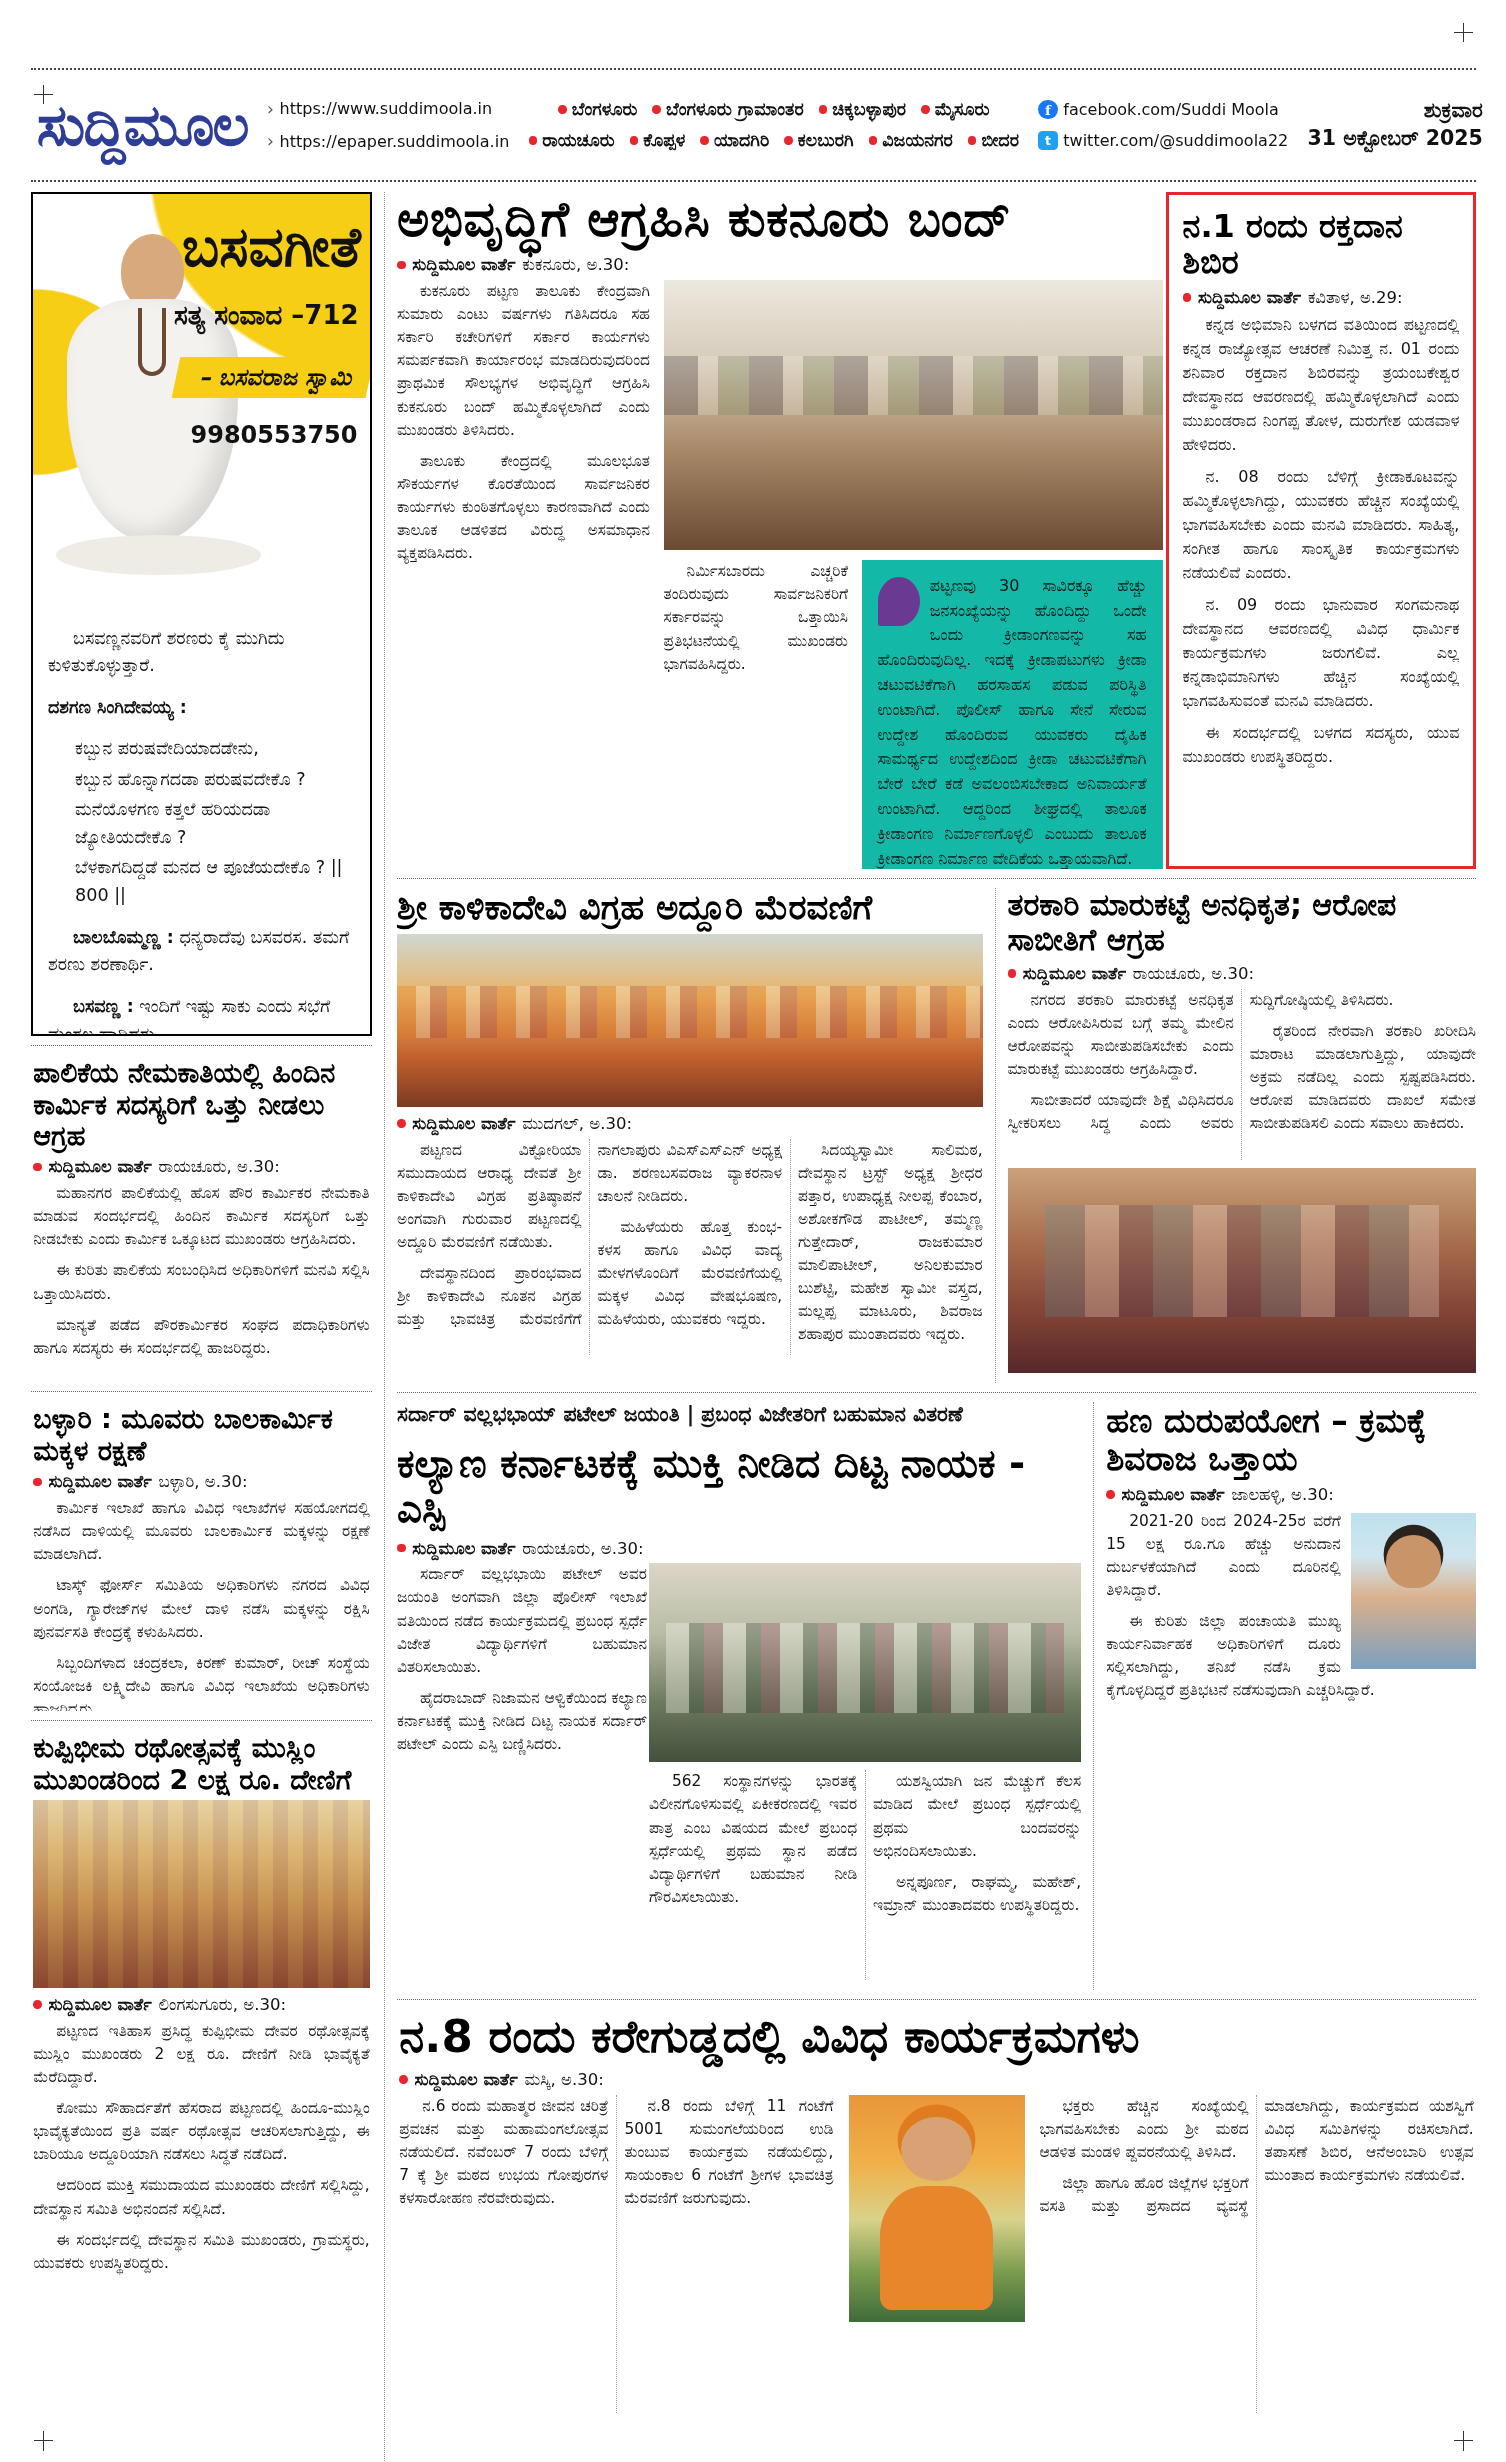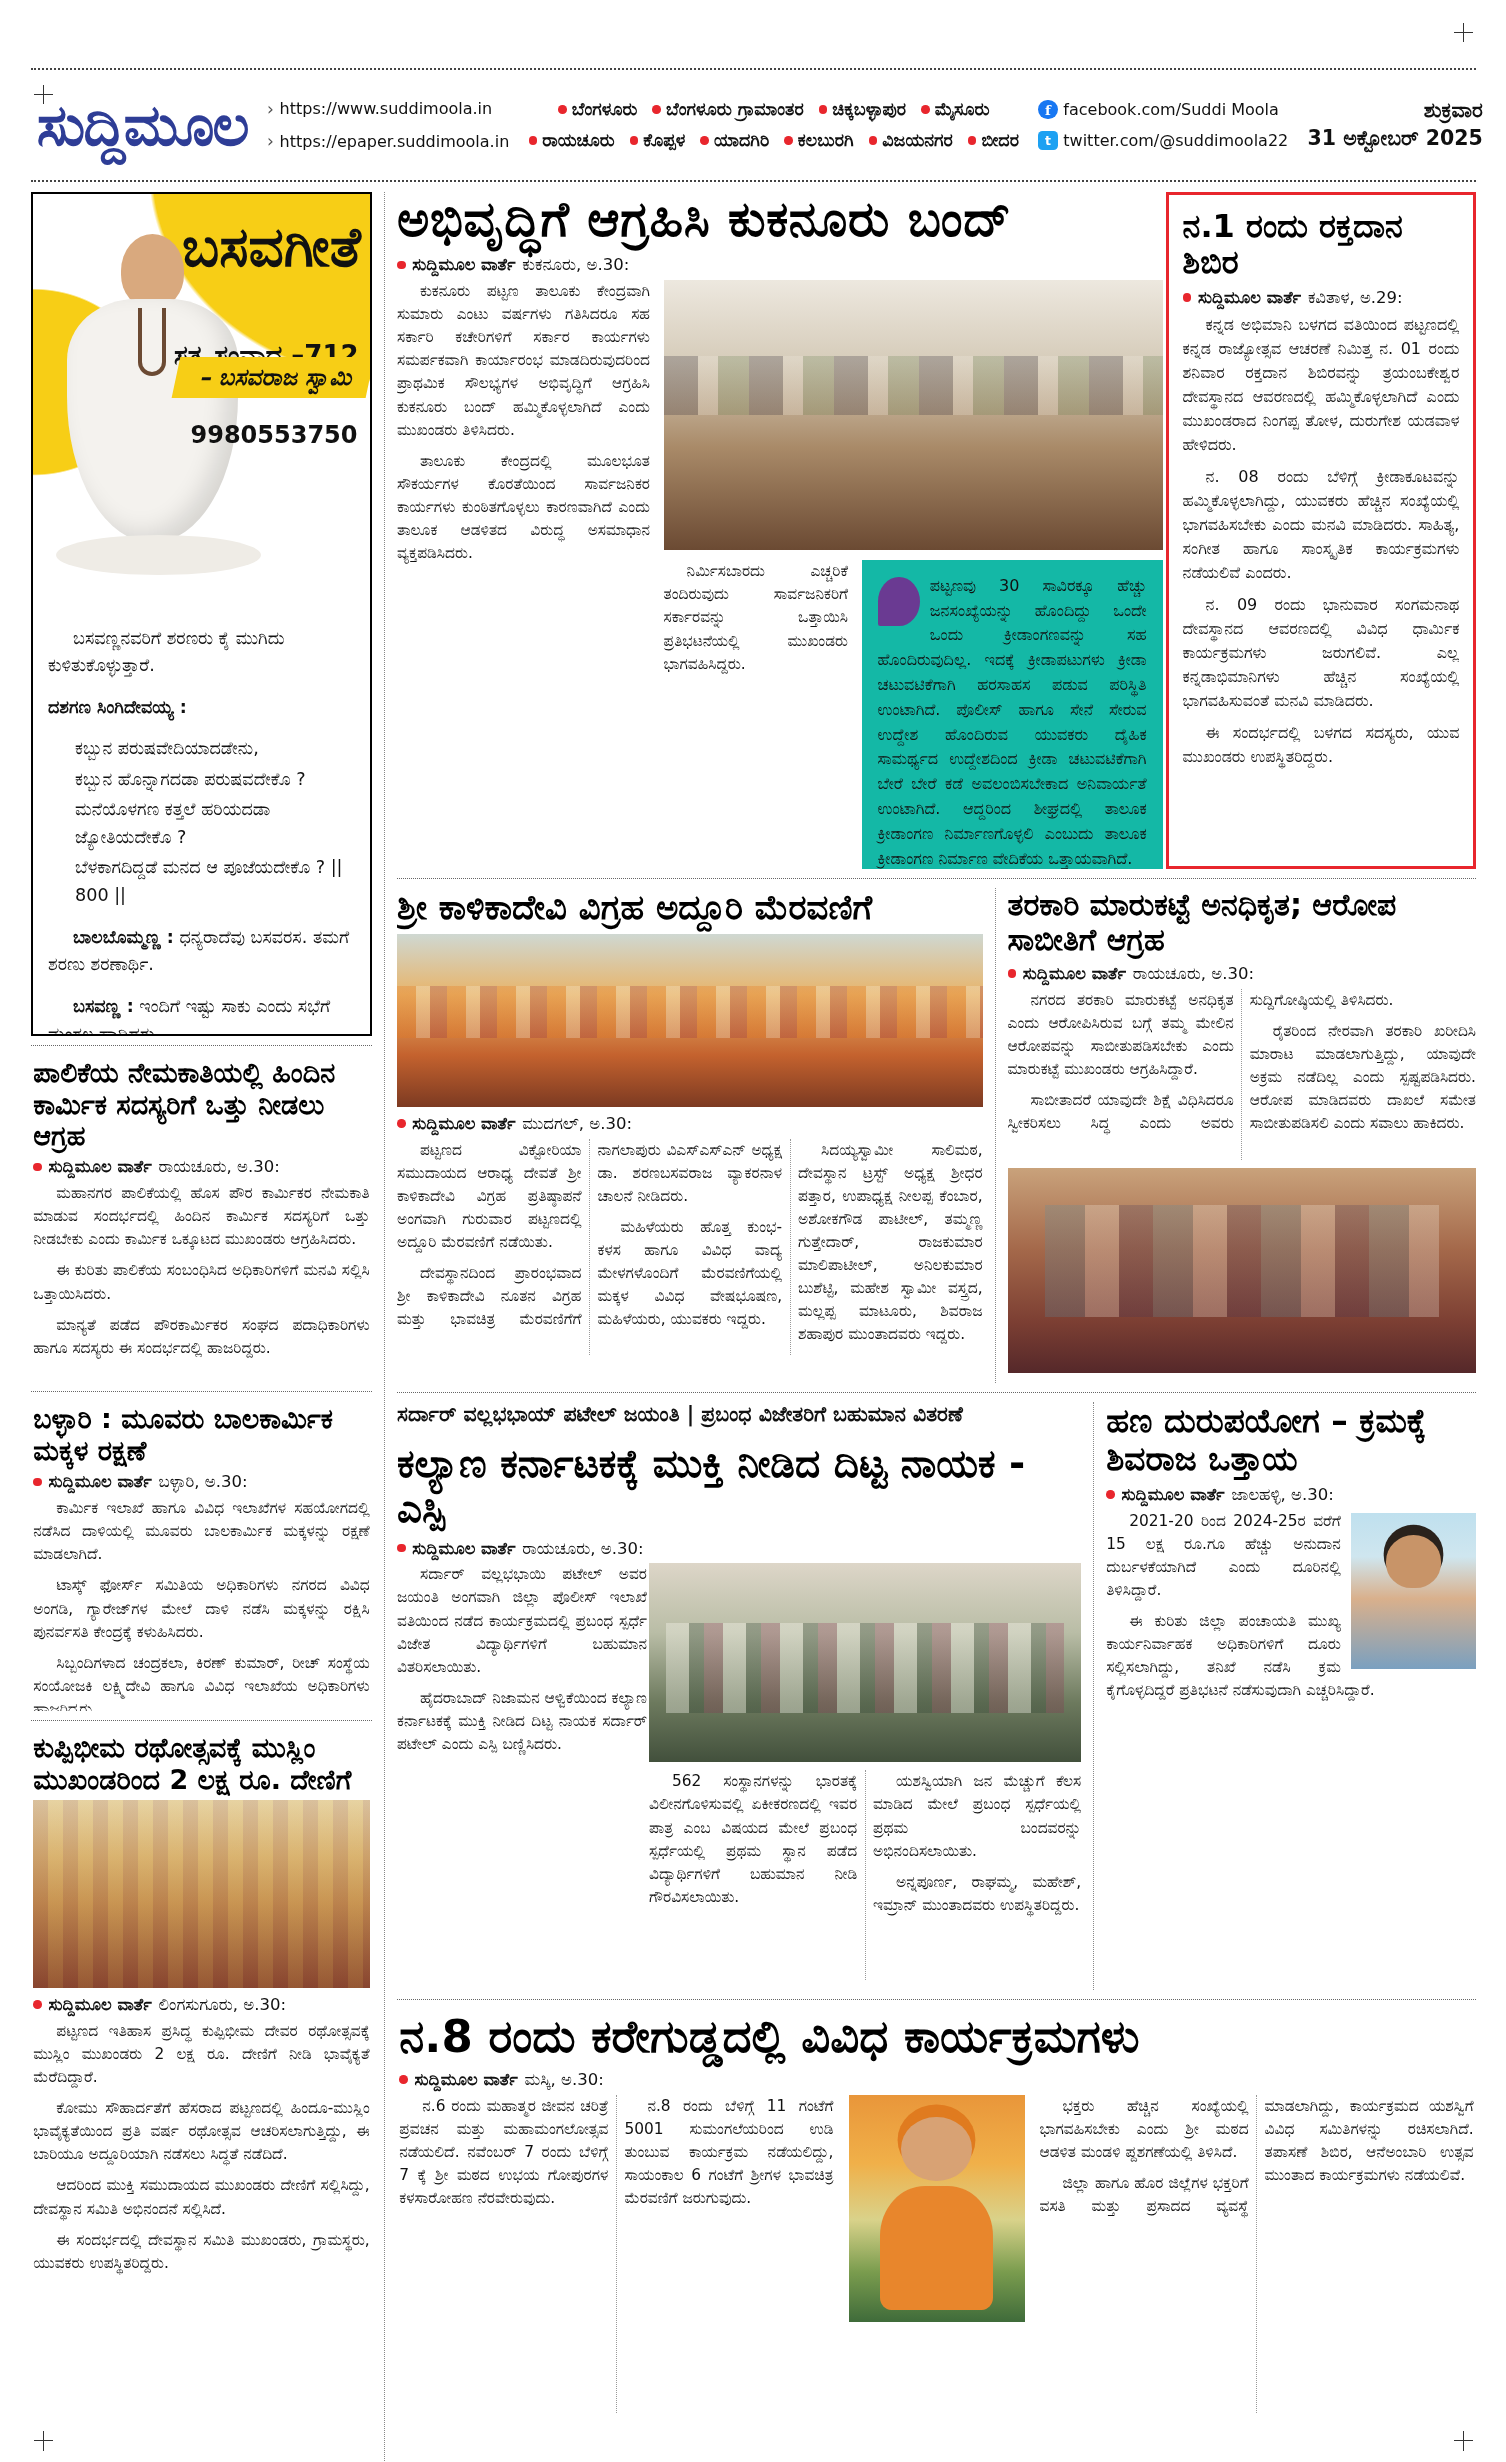--- a/index.html
+++ b/index.html
@@ -55,21 +55,21 @@
   .cols-3 { columns:3; column-gap:16px; column-rule:0.6px dotted #999; }
 
   .photo { position:relative; width:100%; }
 
   
   .ad { border:2.8px solid #000; height:844px; overflow:hidden; }
   .ad-hero { position:relative; height:418px; background:
       radial-gradient(ellipse 120% 80% at 110% -5%, #f7ce16 62%, rgba(247,206,22,0) 63%),
       radial-gradient(ellipse 60% 40% at 0% 45%, #f7ce16 55%, rgba(247,206,22,0) 56%), #fff; }
   .ad-title { position:absolute; right:9px; top:20.5px; font-size:55px; font-weight:bold; }
-  .ad-sub   { position:absolute; right:11.4px; top:106px; font-size:26px; font-weight:bold;margin-top:40px; }
+  .ad-sub   { position:absolute; right:11.4px; top:106px; font-size:26px; font-weight:bold; }
   .ad-author{ position:absolute; right:0; top:163px; background:#f7ce16; padding:6.8px 17px 6.8px 25px;
               font-size:23px; font-weight:bold; transform:skewX(-12deg); }
   .ad-phone { position:absolute; right:12.5px; top:227px; font-size:24px; font-weight:bold; }
   .swami { position:absolute; left:34px; top:40px; width:171px; height:341px; }
   .swami .head { position:absolute; left:54px; top:0; width:63px; height:74px; border-radius:50% 50% 45% 45%; background:#d9a97e; }
   .swami .body { position:absolute; left:0; top:65px; width:171px; height:244px; border-radius:40% 40% 50% 50% / 25% 25% 60% 60%; background:#f4f2ee; box-shadow:inset -11.4px -9px 23px rgba(0,0,0,.12); }
   .swami .mala { position:absolute; left:71px; top:74px; width:28.4px; height:68px; border:4.5px solid #6b4a33; border-top:none; border-radius:0 0 23px 23px; }
   .swami .base { position:absolute; left:-11.4px; bottom:0; width:205px; height:40px; border-radius:50%; background:#efece6; }
   .ad-body { padding:12.5px 15px; font-size:17.6px; line-height:1.55; }
   .ad-intro { text-indent:25px; margin-bottom:15px; }
@@ -460,21 +460,21 @@
             <span class="src">ಸುದ್ದಿಮೂಲ ವಾರ್ತೆ</span>
             <span>ಮಸ್ಕಿ, ಅ.30:</span>
           </div>
           <div class="kare-flex">
             <div class="kare-colL body-text cols-2" style="height:318px;">
               <p>ನ.6 ರಂದು ಮಹಾತ್ಮರ ಜೀವನ ಚರಿತ್ರೆ ಪ್ರವಚನ ಮತ್ತು ಮಹಾಮಂಗಲೋತ್ಸವ ನಡೆಯಲಿದೆ. ನವೆಂಬರ್ 7 ರಂದು ಬೆಳಿಗ್ಗೆ 7 ಕ್ಕೆ ಶ್ರೀ ಮಠದ ಉಭಯ ಗೋಪುರಗಳ ಕಳಸಾರೋಹಣ ನೆರವೇರುವುದು.</p>
               <p>ನ.8 ರಂದು ಬೆಳಿಗ್ಗೆ 11 ಗಂಟೆಗೆ 5001 ಸುಮಂಗಲೆಯರಿಂದ ಉಡಿ ತುಂಬುವ ಕಾರ್ಯಕ್ರಮ ನಡೆಯಲಿದ್ದು, ಸಾಯಂಕಾಲ 6 ಗಂಟೆಗೆ ಶ್ರೀಗಳ ಭಾವಚಿತ್ರ ಮೆರವಣಿಗೆ ಜರುಗುವುದು.</p>
             </div>
             <div class="photo photo-swami"></div>
             <div class="kare-colR body-text cols-2" style="height:318px;">
-              <p>ಭಕ್ತರು ಹೆಚ್ಚಿನ ಸಂಖ್ಯೆಯಲ್ಲಿ ಭಾಗವಹಿಸಬೇಕು ಎಂದು ಶ್ರೀ ಮಠದ ಆಡಳಿತ ಮಂಡಳಿ ಪ್ದಶಗಣೆಯಲ್ಲಿ ತಿಳಿಸಿದೆ.</p>
+              <p>ಭಕ್ತರು ಹೆಚ್ಚಿನ ಸಂಖ್ಯೆಯಲ್ಲಿ ಭಾಗವಹಿಸಬೇಕು ಎಂದು ಶ್ರೀ ಮಠದ ಆಡಳಿತ ಮಂಡಳಿ ಪ್ದವರನೆಯಲ್ಲಿ ತಿಳಿಸಿದೆ.</p>
               <p>ಜಿಲ್ಲಾ ಹಾಗೂ ಹೊರ ಜಿಲ್ಲೆಗಳ ಭಕ್ತರಿಗೆ ವಸತಿ ಮತ್ತು ಪ್ರಸಾದದ ವ್ಯವಸ್ಥೆ ಮಾಡಲಾಗಿದ್ದು, ಕಾರ್ಯಕ್ರಮದ ಯಶಸ್ವಿಗೆ ವಿವಿಧ ಸಮಿತಿಗಳನ್ನು ರಚಿಸಲಾಗಿದೆ. ತಪಾಸಣೆ ಶಿಬಿರ, ಆನೆಅಂಬಾರಿ ಉತ್ಸವ ಮುಂತಾದ ಕಾರ್ಯಕ್ರಮಗಳು ನಡೆಯಲಿವೆ.</p>
             </div>
           </div>
         </div>
 
       </div>
     </div>
   </div>
 </div>
 

